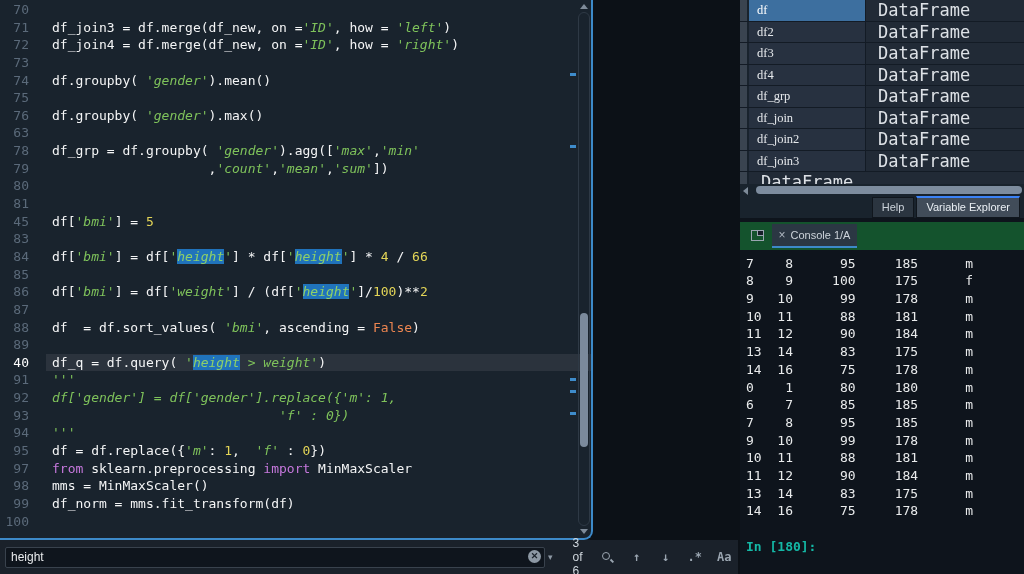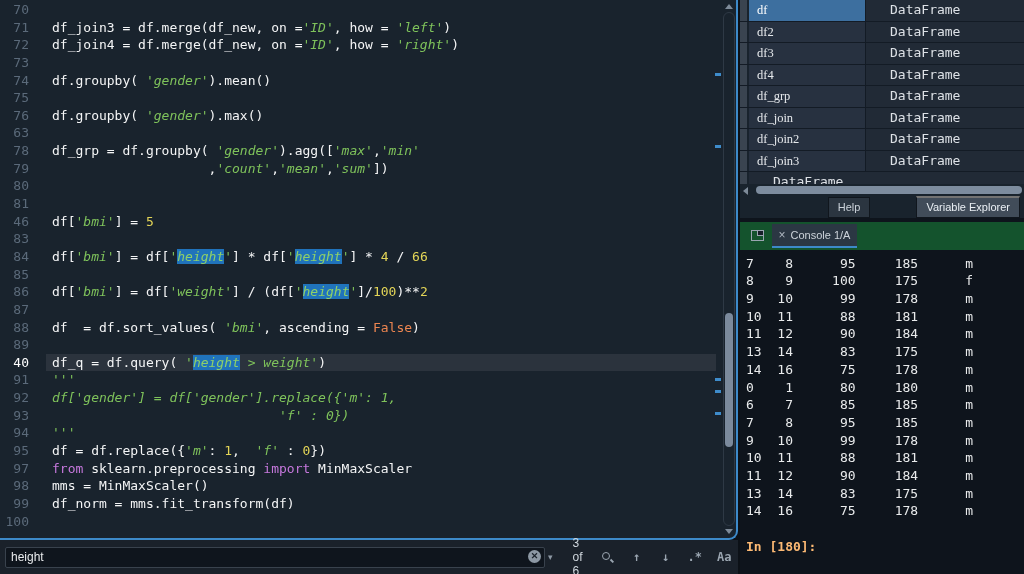--- a/index.html
+++ b/index.html
@@ -1,21 +1,21 @@
 <!DOCTYPE html>
 <html><head>
 <meta charset="utf-8">
 <style>
   * { margin:0; padding:0; box-sizing:border-box; }
   html,body { background:#0c1117; }
   .app { position:relative; width:1024px; height:574px; overflow:hidden;
          background:#0c1117; font-family:"Liberation Sans", sans-serif; }
 
   
-  .editor-pane { position:absolute; left:0; top:0; width:738px; height:540px;
+  .editor-pane { position:absolute; left:0; top:0; width:593px; height:540px;
     background:#19232d; border-right:2px solid #3d8ac9; border-bottom:2px solid #3d8ac9;
     border-bottom-right-radius:9px; overflow:hidden; }
   .editor-lines { position:absolute; left:0; top:1px; width:736px; }
   .code-line { display:flex; height:17.65px; line-height:17.65px;
     font-family:"DejaVu Sans Mono", monospace; font-size:13px; white-space:pre; }
   .code-line.current { background:linear-gradient(90deg, transparent 0 46px, #2b333d 46px, #2b333d 716px, transparent 716px); }
   .ln { flex:none; width:29px; text-align:right; color:#5b6a7a; }
   .code-line.current .ln { color:#ffffff; }
   .lt { padding-left:23px; }
   .t-c { color:#f4f5f6;text-align:center; }
@@ -65,74 +65,74 @@
   
   .var-panel { position:absolute; top:0; left:0; width:284px; height:184px;
     overflow:hidden; background:#19232d; }
   .var-row { display:flex; height:21.5px; border-bottom:1px solid #131b25; }
   .var-strip { flex:none; width:7px; background:#3a4450; margin-right:2px; }
   .var-name { flex:none; width:117px; background:#273140; color:#e6e9ec;
     font-family:Liberation Serif, serif; font-size:12.5px; line-height:20.5px;
     padding-left:8px; border-right:1px solid #131b25; }
   .var-row.selected .var-name { background:#3d6f9f; color:#ffffff; }
   .var-type { flex:1; background:#212a36; color:#dde1e6;
-    font-family:"DejaVu Sans Mono", monospace; font-size:13px; line-height:20.5px;
-    padding-left:24px; }
+    font-family:"DejaVu Sans Mono", monospace; font-size:17px; line-height:20.5px;
+    padding-left:12px; }
   .h-scroll { position:absolute; top:184px; left:0; width:284px; height:12px; background:#19232d; }
   .h-arrow { position:absolute; left:3px; top:3px; width:0; height:0;
     border-top:4px solid transparent; border-bottom:4px solid transparent;
     border-right:5px solid #7e8b99; }
   .h-thumb { position:absolute; left:16px; right:2px; top:2px; height:8px;
     background:#7d8c9e; border-radius:4px; }
   .panel-tabs { position:absolute; top:196px; left:0; width:284px; height:22px;
     display:flex; justify-content:flex-end; align-items:flex-end; gap:2px;
     padding-right:4px; background:#19232d; }
   .panel-tab { font-size:11px; color:#ccd3da; background:#2b3540;
     border:1px solid #10161d; padding:3px 9px 4px 9px; cursor:pointer; }
-  .panel-tab.active { background:#414c59; border-top:2px solid #737373; color:#eaeff4;margin-left:44px; }
+  .panel-tab.active { background:#414c59; border-top:2px solid #3b82f6; color:#eaeff4; }
 
   
   .console-panel { position:absolute; top:218px; left:0; width:284px; height:356px;
     background:#0e141c; }
   .console-tabbar { position:absolute; top:4px; left:0; width:340px; height:28px;
     background:#14532d; }
   .browse-tabs-icon { position:absolute; left:11px; top:8px; width:13px; height:11px;
     border:1px solid #9aa5b1; cursor:pointer; }
   .browse-tabs-icon:before { content:""; position:absolute; right:-1px; top:-1px;
     width:5px; height:4px; background:#161e28; border:1px solid #9aa5b1; }
   .console-tab { position:absolute; left:32px; top:2px; width:85px; height:24px;
     background:#2b3743; border-bottom:2px solid #3d8ac9; color:#ccd3da;
     font-size:11px; line-height:22px; text-align:center; cursor:pointer; }
   .console-tab .close-x { color:#aeb7c0; font-size:12px; margin-right:5px; }
   .console-body { position:absolute; top:32px; left:0; right:0; bottom:0; overflow:hidden; }
   .console-pre { margin:-13px 0 0 6px; }
   .console-line { height:17.7px; line-height:17.7px; white-space:pre;
     font-family:"DejaVu Sans Mono", monospace; font-size:13px; color:#e9ebec; }
-  .console-line.prompt { color:#fdba74; font-weight:bold; }
+  .console-line.prompt { color:#14b8a6; font-weight:bold; }
 </style>
 </head>
 <body>
 
 <div class="app">
 
   <div class="editor-pane">
     <div class="editor-lines">
         <div class="code-line"><span class="ln">70</span><span class="lt"></span></div>
         <div class="code-line"><span class="ln">71</span><span class="lt"><span class="t-c">df_join3 = df.merge(df_new, on =</span><span class="t-s">'ID'</span><span class="t-c">, how = </span><span class="t-s">'left'</span><span class="t-c">)</span></span></div>
         <div class="code-line"><span class="ln">72</span><span class="lt"><span class="t-c">df_join4 = df.merge(df_new, on =</span><span class="t-s">'ID'</span><span class="t-c">, how = </span><span class="t-s">'right'</span><span class="t-c">)</span></span></div>
         <div class="code-line"><span class="ln">73</span><span class="lt"></span></div>
         <div class="code-line"><span class="ln">74</span><span class="lt"><span class="t-c">df.groupby( </span><span class="t-s">'gender'</span><span class="t-c">).mean()</span></span></div>
         <div class="code-line"><span class="ln">75</span><span class="lt"></span></div>
         <div class="code-line"><span class="ln">76</span><span class="lt"><span class="t-c">df.groupby( </span><span class="t-s">'gender'</span><span class="t-c">).max()</span></span></div>
         <div class="code-line"><span class="ln">63</span><span class="lt"></span></div>
         <div class="code-line"><span class="ln">78</span><span class="lt"><span class="t-c">df_grp = df.groupby( </span><span class="t-s">'gender'</span><span class="t-c">).agg([</span><span class="t-s">'max'</span><span class="t-c">,</span><span class="t-s">'min'</span></span></div>
         <div class="code-line"><span class="ln">79</span><span class="lt"><span class="t-c">                    ,</span><span class="t-s">'count'</span><span class="t-c">,</span><span class="t-s">'mean'</span><span class="t-c">,</span><span class="t-s">'sum'</span><span class="t-c">])</span></span></div>
         <div class="code-line"><span class="ln">80</span><span class="lt"></span></div>
         <div class="code-line"><span class="ln">81</span><span class="lt"></span></div>
-        <div class="code-line"><span class="ln">46</span><span class="lt"><span class="t-c">df[</span><span class="t-s">'bmi'</span><span class="t-c">] = </span><span class="t-n">5</span></span></div>
+        <div class="code-line"><span class="ln">45</span><span class="lt"><span class="t-c">df[</span><span class="t-s">'bmi'</span><span class="t-c">] = </span><span class="t-n">5</span></span></div>
         <div class="code-line"><span class="ln">83</span><span class="lt"></span></div>
         <div class="code-line"><span class="ln">84</span><span class="lt"><span class="t-c">df[</span><span class="t-s">'bmi'</span><span class="t-c">] = df[</span><span class="t-s">'</span><span class="t-h">height</span><span class="t-s">'</span><span class="t-c">] * df[</span><span class="t-s">'</span><span class="t-h">height</span><span class="t-s">'</span><span class="t-c">] * </span><span class="t-n">4</span><span class="t-c"> / </span><span class="t-n">66</span></span></div>
         <div class="code-line"><span class="ln">85</span><span class="lt"></span></div>
         <div class="code-line"><span class="ln">86</span><span class="lt"><span class="t-c">df[</span><span class="t-s">'bmi'</span><span class="t-c">] = df[</span><span class="t-s">'weight'</span><span class="t-c">] / (df[</span><span class="t-s">'</span><span class="t-h">height</span><span class="t-s">'</span><span class="t-c">]/</span><span class="t-n">100</span><span class="t-c">)**</span><span class="t-n">2</span></span></div>
         <div class="code-line"><span class="ln">87</span><span class="lt"></span></div>
         <div class="code-line"><span class="ln">88</span><span class="lt"><span class="t-c">df  = df.sort_values( </span><span class="t-s">'bmi'</span><span class="t-c">, ascending = </span><span class="t-b">False</span><span class="t-c">)</span></span></div>
         <div class="code-line"><span class="ln">89</span><span class="lt"></span></div>
         <div class="code-line current"><span class="ln">40</span><span class="lt"><span class="t-c">df_q = df.query( </span><span class="t-s">'</span><span class="t-h">height</span><span class="t-s"> &gt; weight'</span><span class="t-c">)</span></span></div>
         <div class="code-line"><span class="ln">91</span><span class="lt"><span class="t-s">'''</span></span></div>
         <div class="code-line"><span class="ln">92</span><span class="lt"><span class="t-s">df['gender'] = df['gender'].replace({'m': 1,</span></span></div>

